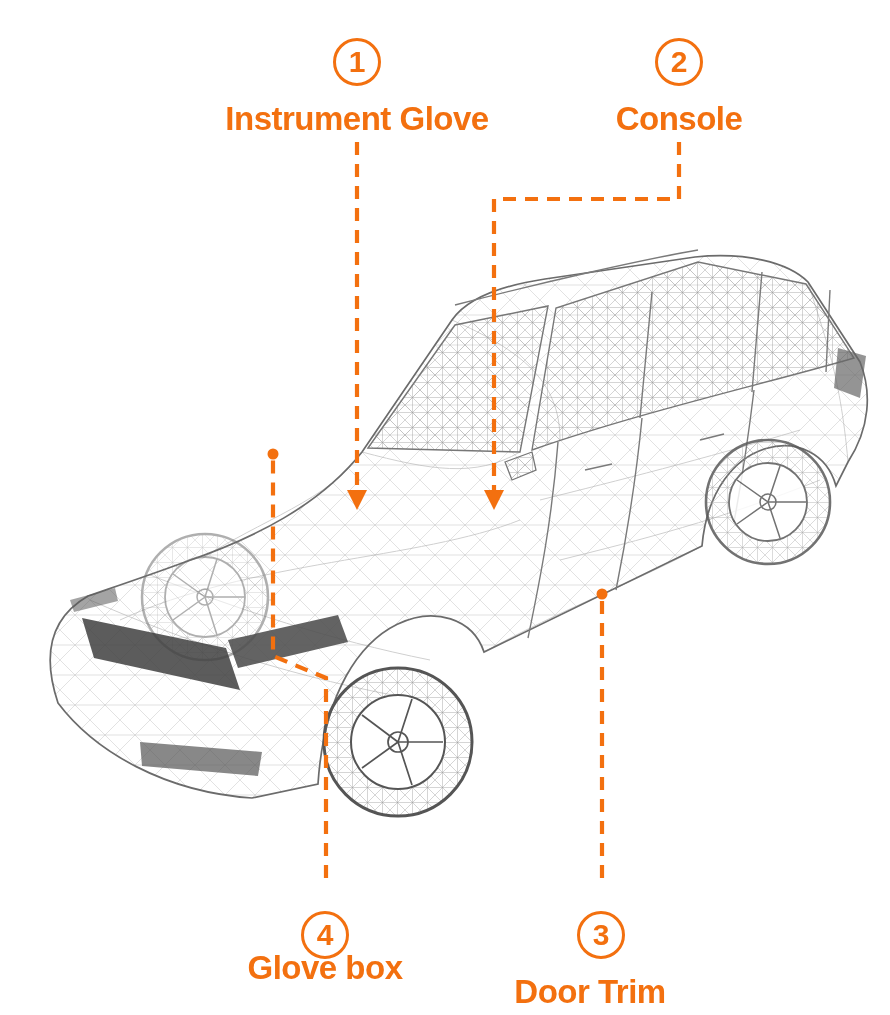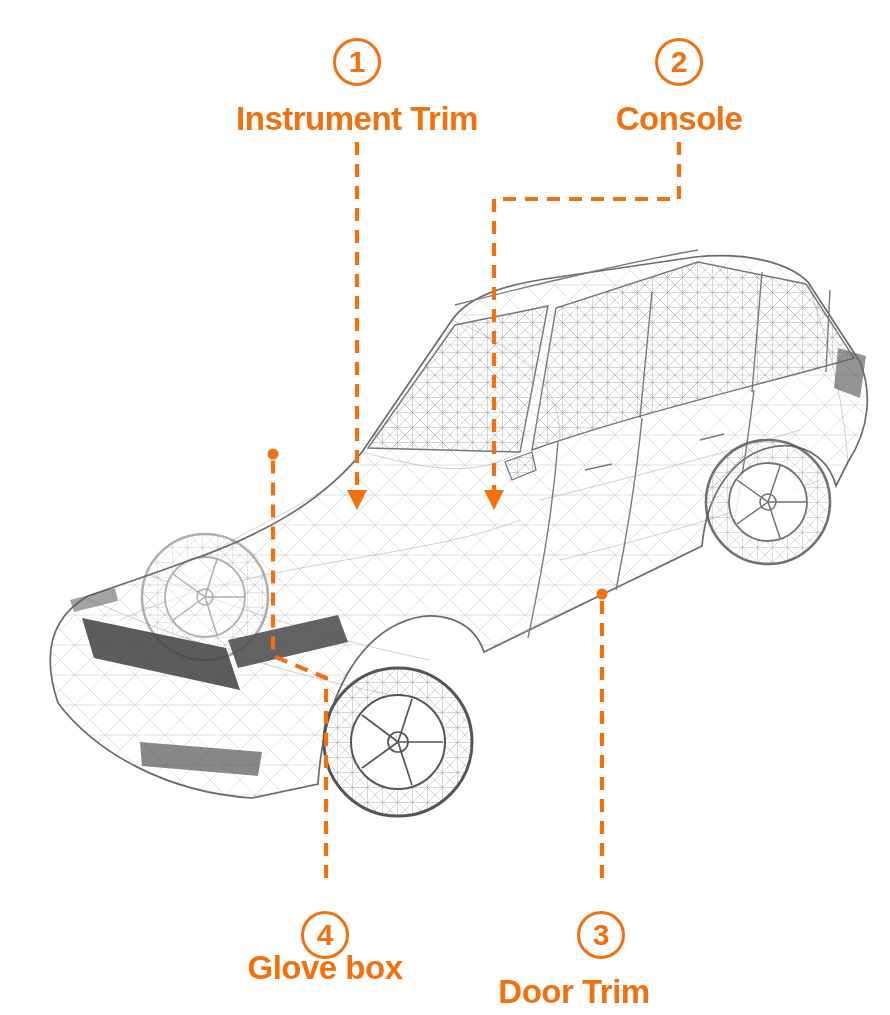--- a/index.html
+++ b/index.html
@@ -141,22 +141,22 @@
 
     <path class="leader" d="M602 878 L602 600"></path>
     <circle class="leader-fill" cx="602" cy="594" r="5.5"></circle>
 
     <path class="leader" d="M326 878 L326 678 L273 656 L273 460"></path>
     <circle class="leader-fill" cx="273" cy="454" r="5.5"></circle>
   </g>
 </svg>
 
 <div class="badge" style="left:357px; top:38px;">1</div>
-<div class="caption" style="left:357px; top:100px;">Instrument Trim</div>
+<div class="caption" style="left:357px; top:100px;">Instrument Glove</div>
 
 <div class="badge" style="left:679px; top:38px;">2</div>
 <div class="caption" style="left:679px; top:100px;text-align:center;">Console</div>
 
 <div class="badge" style="left:601px; top:911px;">3</div>
-<div class="caption" style="left:574px; top:973px;">Door Trim</div>
+<div class="caption" style="left:590px; top:973px;">Door Trim</div>
 
 <div class="badge" style="left:325px; top:911px;">4</div>
 <div class="caption" style="left:325px; top:949px;">Glove box</div>
 
 </body></html>

